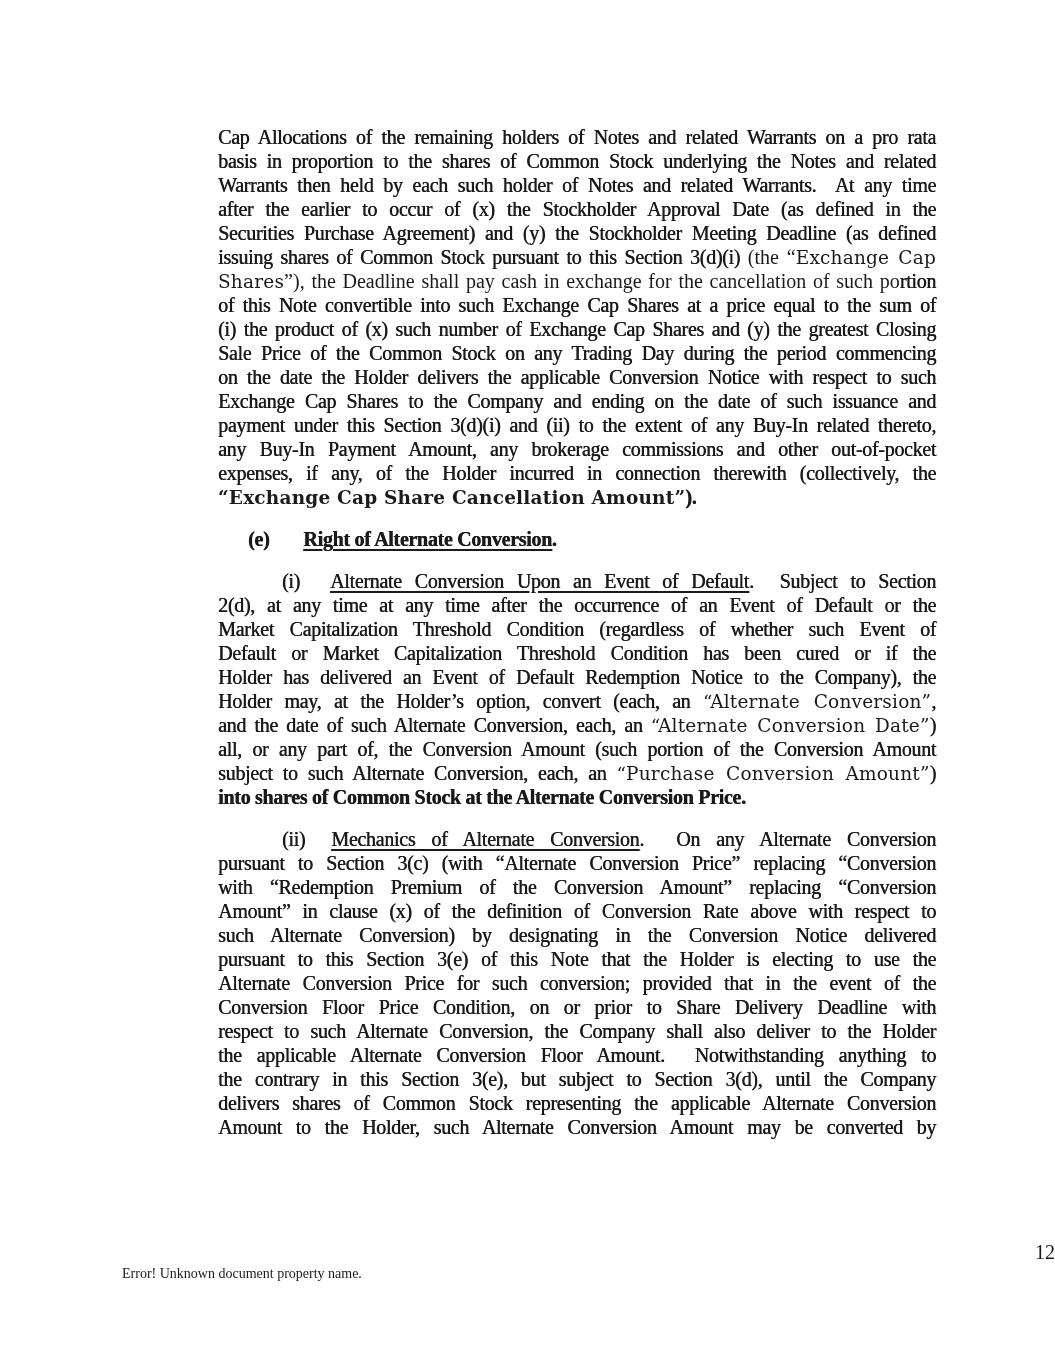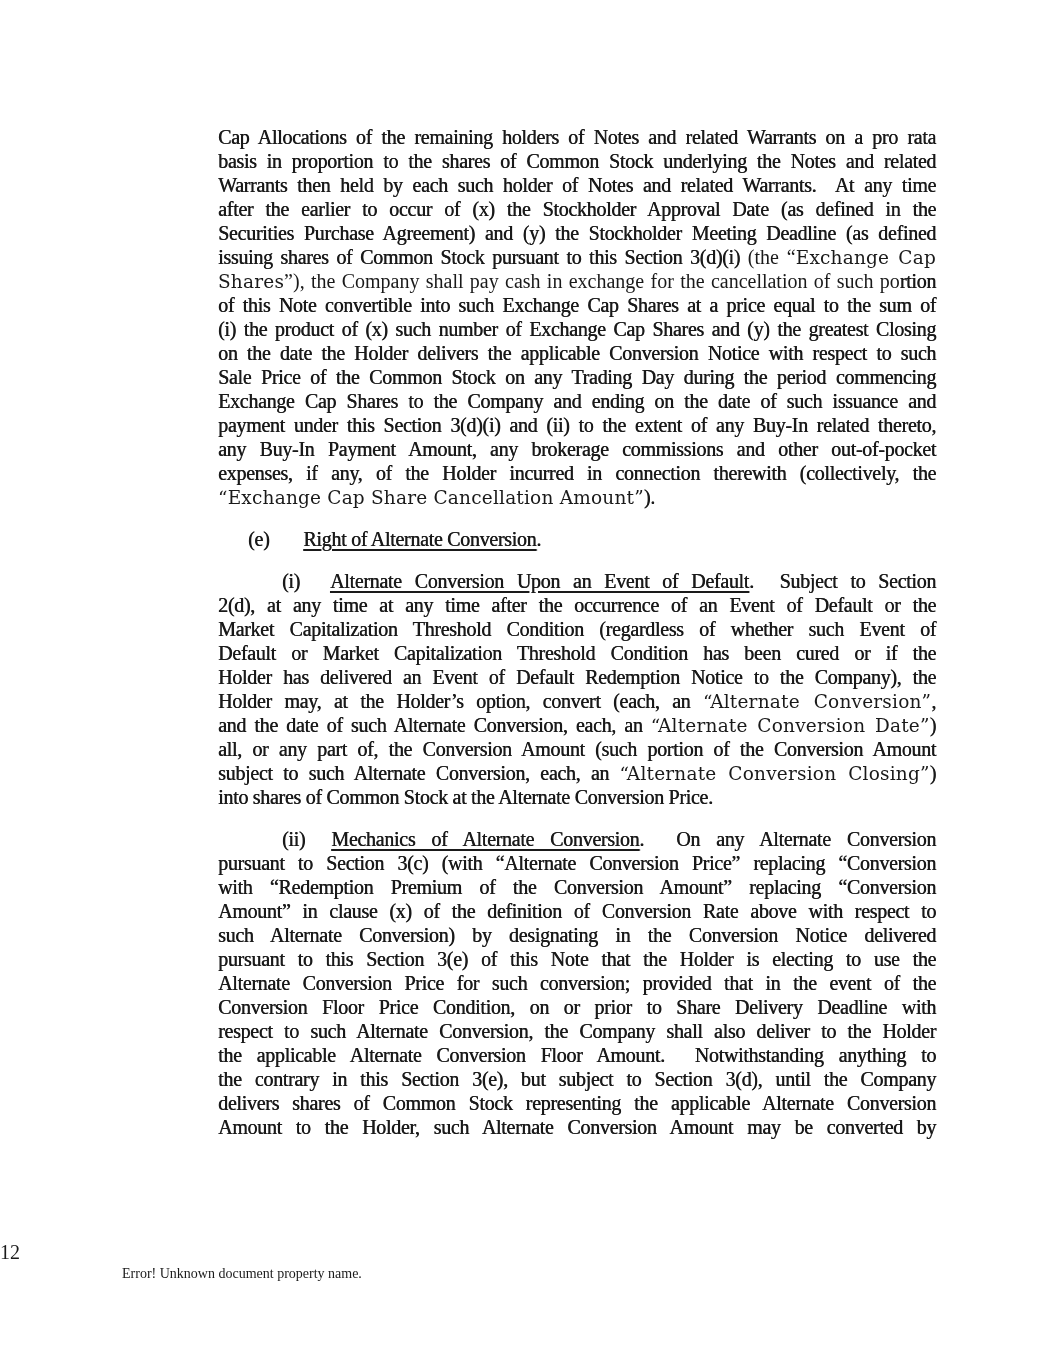--- a/index.html
+++ b/index.html
@@ -21,21 +21,21 @@
   .para { margin: 0 0 18px 0; }
   .para:last-child { margin-bottom: 4px; }
   .line {
     height: 24px;
     line-height: 24px;
     text-align: justify;
     text-align-last: justify;
     white-space: normal;
     overflow: visible;
   }
-  .line.last { text-align-last: left; }
+  .line.last { text-align-last: left; font-weight: bold; }
   .sp { display: inline-block; height: 1px; }
   
   .run-b, .run-u {
     font-family: "Liberation Serif", serif;
     font-size: 20px;
     letter-spacing: -0.3px;
     text-shadow: 0.45px 0 0 currentColor;
   }
   
   .run-l {
@@ -52,65 +52,65 @@
   }
   .run-u {
     text-decoration: underline;
     text-decoration-thickness: 1.5px;
     text-underline-offset: 3px;
   }
   .page-number {
     position: absolute;
     left: 0; top: 1241px;
     width: 1055px;
-    text-align: left;
+    text-align: right;
     font-size: 20px;
   }
   .footer-note {
     position: absolute;
     left: 122px; top: 1266px;
     font-size: 14px;
   }
 </style>
 </head>
 <body>
 
 <div class="page">
   <div class="text-column">
       <div class="para">
         <div class="line"><span class="run-b">Cap Allocations of the remaining holders of Notes and related Warrants on a pro rata</span></div>
         <div class="line"><span class="run-b">basis in proportion to the shares of Common Stock underlying the Notes and related</span></div>
         <div class="line"><span class="run-b">Warrants then held by each such holder of Notes and related Warrants.&nbsp; At any time</span></div>
         <div class="line"><span class="run-b">after the earlier to occur of (x) the Stockholder Approval Date (as defined in the</span></div>
         <div class="line"><span class="run-b">Securities Purchase Agreement) and (y) the Stockholder Meeting Deadline (as defined</span></div>
         <div class="line"><span class="run-b">issuing shares of Common Stock pursuant to this Section 3(d)(i) </span><span class="run-l">(the “</span><span class="run-d">Exchange Cap</span></div>
-        <div class="line"><span class="run-d">Shares</span><span class="run-l">”), the Company shall pay cash in exchange for the cancellation of such po</span><span class="run-b">rtion</span></div>
+        <div class="line"><span class="run-d">Shares</span><span class="run-l">”), the Deadline shall pay cash in exchange for the cancellation of such po</span><span class="run-b">rtion</span></div>
         <div class="line"><span class="run-b">of this Note convertible into such Exchange Cap Shares at a price equal to the sum of</span></div>
         <div class="line"><span class="run-b">(i) the product of (x) such number of Exchange Cap Shares and (y) the greatest Closing</span></div>
+        <div class="line"><span class="run-b">Sale Price of the Common Stock on any Trading Day during the period commencing</span></div>
         <div class="line"><span class="run-b">on the date the Holder delivers the applicable Conversion Notice with respect to such</span></div>
-        <div class="line"><span class="run-b">Sale Price of the Common Stock on any Trading Day during the period commencing</span></div>
         <div class="line"><span class="run-b">Exchange Cap Shares to the Company and ending on the date of such issuance and</span></div>
         <div class="line"><span class="run-b">payment under this Section 3(d)(i) and (ii) to the extent of any Buy-In related thereto,</span></div>
         <div class="line"><span class="run-b">any Buy-In Payment Amount, any brokerage commissions and other out-of-pocket</span></div>
         <div class="line"><span class="run-b">expenses, if any, of the Holder incurred in connection therewith (collectively, the</span></div>
         <div class="line last"><span class="run-d">“Exchange Cap Share Cancellation Amount”</span><span class="run-b">).</span></div>
       </div>
       <div class="para">
         <div class="line last"><span class="sp" style="width: 30px;"></span><span class="run-b">(e)</span><span class="sp" style="width: 34px;"></span><span class="run-u">Right of Alternate Conversion</span><span class="run-b">.</span></div>
       </div>
       <div class="para">
         <div class="line"><span class="sp" style="width: 64px;"></span><span class="run-b">(i)</span><span class="sp" style="width: 30px;"></span><span class="run-u">Alternate Conversion Upon an Event of Default</span><span class="run-b">.&nbsp; Subject to Section</span></div>
         <div class="line"><span class="run-b">2(d), at any time at any time after the occurrence of an Event of Default or the</span></div>
         <div class="line"><span class="run-b">Market Capitalization Threshold Condition (regardless of whether such Event of</span></div>
         <div class="line"><span class="run-b">Default or Market Capitalization Threshold Condition has been cured or if the</span></div>
         <div class="line"><span class="run-b">Holder has delivered an Event of Default Redemption Notice to the Company), the</span></div>
         <div class="line"><span class="run-b">Holder may, at the Holder’s option, convert (each, an </span><span class="run-d">“Alternate Conversion”</span><span class="run-b">,</span></div>
         <div class="line"><span class="run-b">and the date of such Alternate Conversion, each, an </span><span class="run-d">“Alternate Conversion Date”</span><span class="run-b">)</span></div>
         <div class="line"><span class="run-b">all, or any part of, the Conversion Amount (such portion of the Conversion Amount</span></div>
-        <div class="line"><span class="run-b">subject to such Alternate Conversion, each, an </span><span class="run-d">“Alternate Conversion Closing”</span><span class="run-b">)</span></div>
+        <div class="line"><span class="run-b">subject to such Alternate Conversion, each, an </span><span class="run-d">“Purchase Conversion Amount”</span><span class="run-b">)</span></div>
         <div class="line last"><span class="run-b">into shares of Common Stock at the Alternate Conversion Price.</span></div>
       </div>
       <div class="para">
         <div class="line"><span class="sp" style="width: 64px;"></span><span class="run-b">(ii)</span><span class="sp" style="width: 26px;"></span><span class="run-u">Mechanics of Alternate Conversion</span><span class="run-b">.&nbsp; On any Alternate Conversion</span></div>
         <div class="line"><span class="run-b">pursuant to Section 3(c) (with “Alternate Conversion Price” replacing “Conversion</span></div>
         <div class="line"><span class="run-b">with “Redemption Premium of the Conversion Amount” replacing “Conversion</span></div>
         <div class="line"><span class="run-b">Amount” in clause (x) of the definition of Conversion Rate above with respect to</span></div>
         <div class="line"><span class="run-b">such Alternate Conversion) by designating in the Conversion Notice delivered</span></div>
         <div class="line"><span class="run-b">pursuant to this Section 3(e) of this Note that the Holder is electing to use the</span></div>
         <div class="line"><span class="run-b">Alternate Conversion Price for such conversion; provided that in the event of the</span></div>

